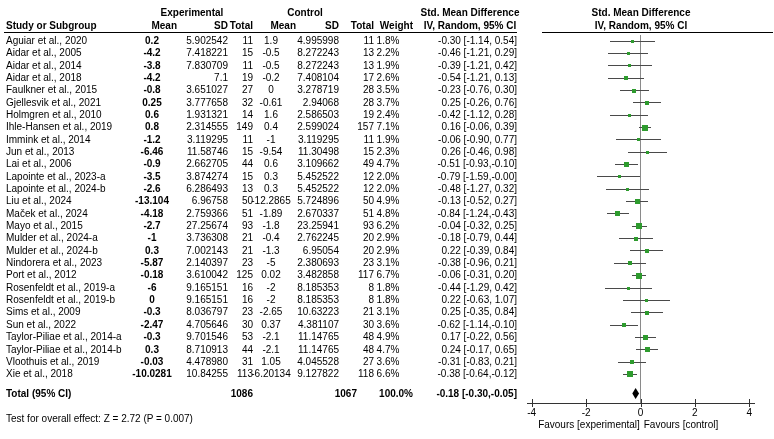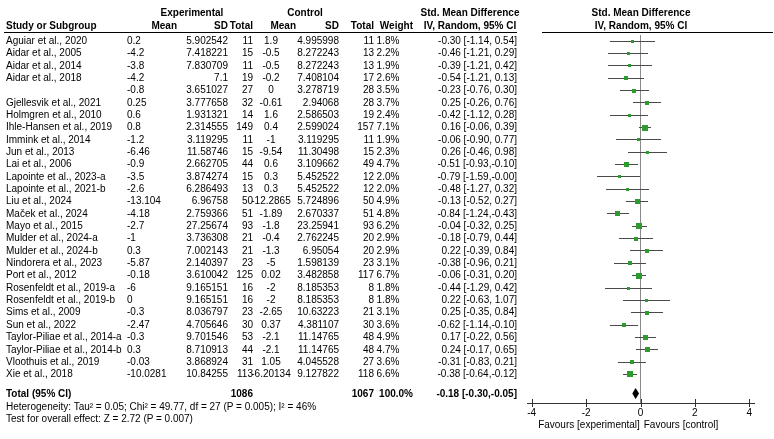--- a/index.html
+++ b/index.html
@@ -9,21 +9,21 @@
   }
   .abs{position:absolute;white-space:nowrap;}
   .hdr{font-weight:bold;}
   .ctr{text-align:center;}
   .rgt{text-align:right;}
   .rule{position:absolute;height:1px;background:#000;}
   
   .row{position:absolute;left:0;width:545px;height:12.34px;}
   .cell{position:absolute;top:0;line-height:12.4px;height:12.34px;overflow:hidden;}
   .c-study{left:6px;width:155px;}
-  .c-em{left:127px;width:50px;text-align:left;}
+  .c-em{left:127px;width:50px;text-align:center;font-weight:bold;}
   .c-esd{left:183px;width:45px;text-align:right;}
   .c-et{left:223px;width:30px;text-align:right;}
   .c-cm{left:246px;width:50px;text-align:center;}
   .c-csd{left:294px;width:45px;text-align:right;}
   .c-ct{left:344px;width:30px;text-align:right;}
   .c-w{left:363px;width:50px;text-align:center;}
   .c-ci{left:412px;width:105px;text-align:right;}
   
   .ci-line{position:absolute;height:1px;background:#4a4a4a;}
   .marker{position:absolute;background:#2e9b2e;}
@@ -96,20 +96,21 @@
     <span class="cell c-em">-4.2</span>
     <span class="cell c-esd">7.1</span>
     <span class="cell c-et">19</span>
     <span class="cell c-cm">-0.2</span>
     <span class="cell c-csd">7.408104</span>
     <span class="cell c-ct">17</span>
     <span class="cell c-w">2.6%</span>
     <span class="cell c-ci">-0.54 [-1.21, 0.13]</span>
   </div>
       <div class="row" style="top: 84.36px;">
+    <span class="cell c-study">Faulkner et al., 2015</span>
     <span class="cell c-em">-0.8</span>
     <span class="cell c-esd">3.651027</span>
     <span class="cell c-et">27</span>
     <span class="cell c-cm">0</span>
     <span class="cell c-csd">3.278719</span>
     <span class="cell c-ct">28</span>
     <span class="cell c-w">3.5%</span>
     <span class="cell c-ci">-0.23 [-0.76, 0.30]</span>
   </div>
       <div class="row" style="top: 96.7px;">
@@ -183,21 +184,21 @@
     <span class="cell c-em">-3.5</span>
     <span class="cell c-esd">3.874274</span>
     <span class="cell c-et">15</span>
     <span class="cell c-cm">0.3</span>
     <span class="cell c-csd">5.452522</span>
     <span class="cell c-ct">12</span>
     <span class="cell c-w">2.0%</span>
     <span class="cell c-ci">-0.79 [-1.59,-0.00]</span>
   </div>
       <div class="row" style="top: 183.08px;">
-    <span class="cell c-study">Lapointe et al., 2021-b</span>
+    <span class="cell c-study">Lapointe et al., 2024-b</span>
     <span class="cell c-em">-2.6</span>
     <span class="cell c-esd">6.286493</span>
     <span class="cell c-et">13</span>
     <span class="cell c-cm">0.3</span>
     <span class="cell c-csd">5.452522</span>
     <span class="cell c-ct">12</span>
     <span class="cell c-w">2.0%</span>
     <span class="cell c-ci">-0.48 [-1.27, 0.32]</span>
   </div>
       <div class="row" style="top: 195.42px;">
@@ -254,21 +255,21 @@
     <span class="cell c-ct">20</span>
     <span class="cell c-w">2.9%</span>
     <span class="cell c-ci">0.22 [-0.39, 0.84]</span>
   </div>
       <div class="row" style="top: 257.12px;">
     <span class="cell c-study">Nindorera et al., 2023</span>
     <span class="cell c-em">-5.87</span>
     <span class="cell c-esd">2.140397</span>
     <span class="cell c-et">23</span>
     <span class="cell c-cm">-5</span>
-    <span class="cell c-csd">1.598139</span>
+    <span class="cell c-csd">2.380693</span>
     <span class="cell c-ct">23</span>
     <span class="cell c-w">3.1%</span>
     <span class="cell c-ci">-0.38 [-0.96, 0.21]</span>
   </div>
       <div class="row" style="top: 269.46px;">
     <span class="cell c-study">Port et al., 2012</span>
     <span class="cell c-em">-0.18</span>
     <span class="cell c-esd">3.610042</span>
     <span class="cell c-et">125</span>
     <span class="cell c-cm">0.02</span>
@@ -339,21 +340,21 @@
     <span class="cell c-et">44</span>
     <span class="cell c-cm">-2.1</span>
     <span class="cell c-csd">11.14765</span>
     <span class="cell c-ct">48</span>
     <span class="cell c-w">4.7%</span>
     <span class="cell c-ci">0.24 [-0.17, 0.65]</span>
   </div>
       <div class="row" style="top: 355.84px;">
     <span class="cell c-study">Vloothuis et al., 2019</span>
     <span class="cell c-em">-0.03</span>
-    <span class="cell c-esd">3.868924</span>
+    <span class="cell c-esd">4.478980</span>
     <span class="cell c-et">31</span>
     <span class="cell c-cm">1.05</span>
     <span class="cell c-csd">4.045528</span>
     <span class="cell c-ct">27</span>
     <span class="cell c-w">3.6%</span>
     <span class="cell c-ci">-0.31 [-0.83, 0.21]</span>
   </div>
       <div class="row" style="top: 368.18px;">
     <span class="cell c-study">Xie et al., 2018</span>
     <span class="cell c-em">-10.0281</span>
@@ -436,22 +437,21 @@
       <div class="tick" style="left: 640.5px; top: 399px;"></div>
       <div class="tick-label" style="left: 628.5px; top: 407px;">0</div>
       <div class="tick" style="left: 694.9px; top: 399px;"></div>
       <div class="tick-label" style="left: 682.9px; top: 407px;">2</div>
       <div class="tick" style="left: 749.3px; top: 399px;"></div>
       <div class="tick-label" style="left: 737.3px; top: 407px;">4</div>
     </div>
 
   <div class="abs hdr" style="left:6px;top:388px;">Total (95% CI)</div>
   <div class="abs hdr rgt" style="left:223px;top:388px;width:30px;">1086</div>
-  <div class="abs hdr rgt" style="left:344px;top:388px;width:30px;">1067</div>
+  <div class="abs hdr rgt" style="left:327px;top:388px;width:30px;">1067</div>
   <div class="abs hdr rgt" style="left:363px;top:388px;width:50px;">100.0%</div>
   <div class="abs hdr rgt" style="left:412px;top:388px;width:105px;">-0.18 [-0.30,-0.05]</div>
 
-  <div class="abs" style="left:6px;top:401px;">Heterogeneity: Tau² = 0.05; Chi² = 49.77, df = 27 (P = 0.005); I² = 46%</div>
   <div class="abs" style="left:6px;top:413px;">Test for overall effect: Z = 2.72 (P = 0.007)</div>
 
   <div class="abs ctr" style="left:529px;top:419px;width:120px;">Favours [experimental]</div>
   <div class="abs ctr" style="left:626px;top:419px;width:110px;">Favours [control]</div>
 </div>
 
 </body></html>

